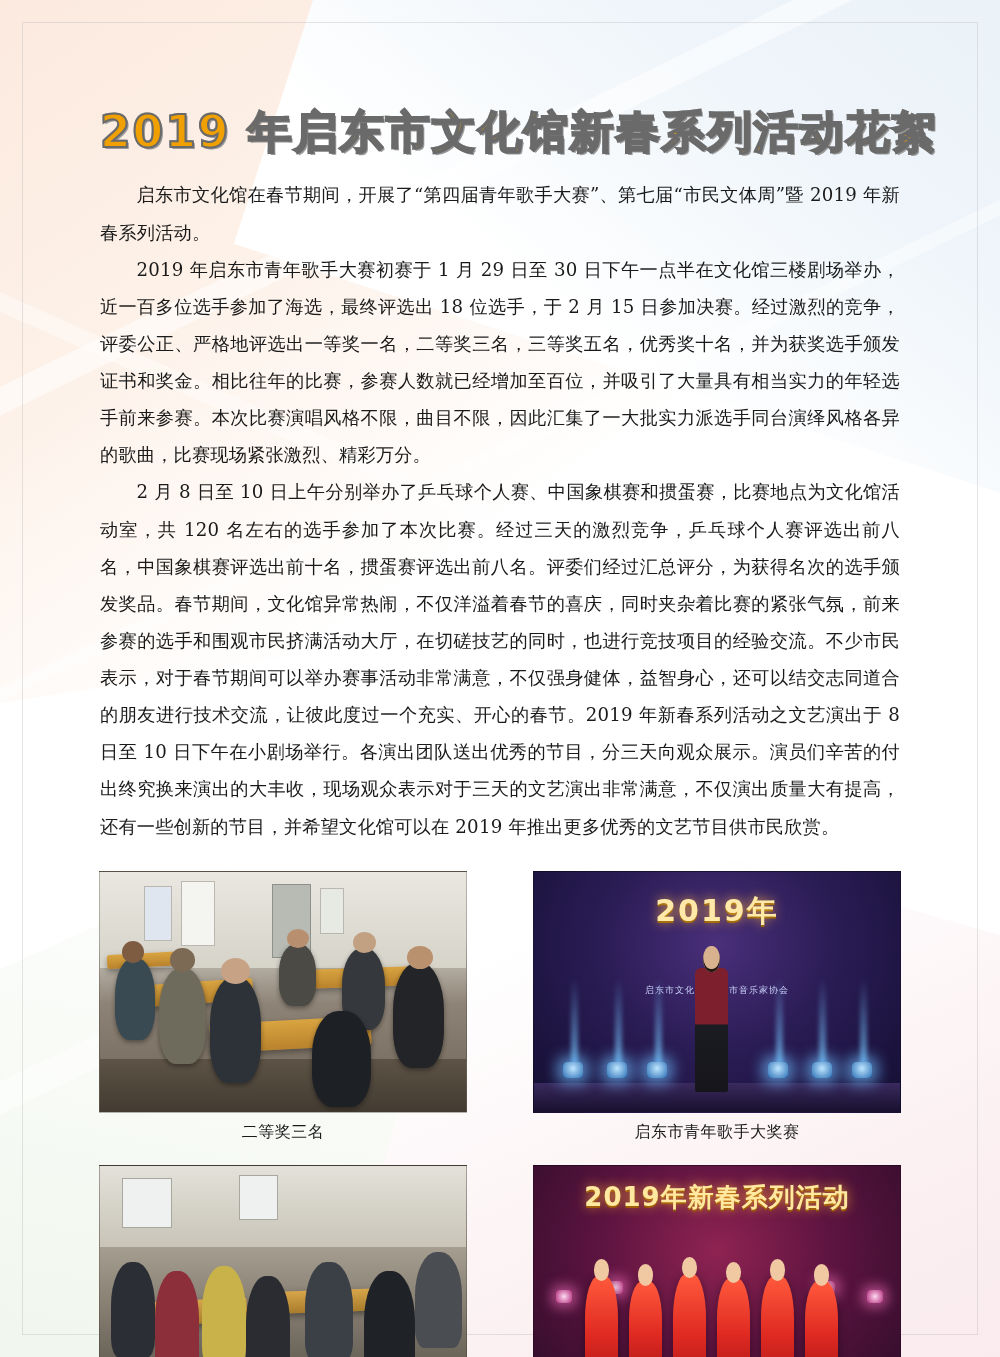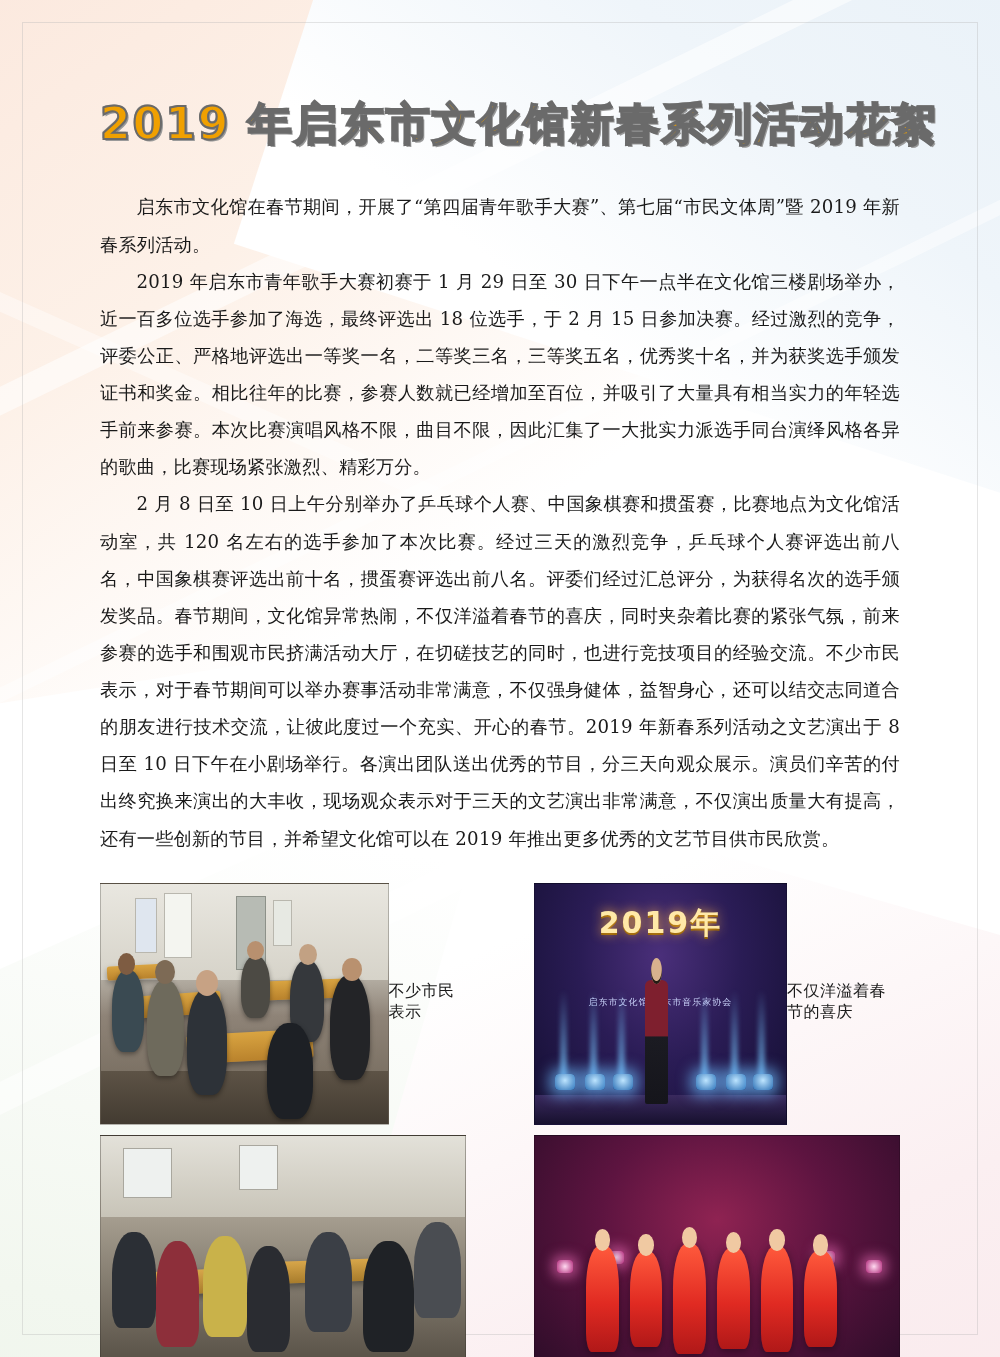--- a/index.html
+++ b/index.html
@@ -74,21 +74,21 @@
     position: absolute;
     left: 22px; top: 22px; right: 22px; bottom: 22px;
     border: 1px solid rgba(180,180,180,0.35);
     pointer-events: none;
   }
 
   
   .content {
     position: absolute;
     inset: 0;
-    padding: 4px 100px;
+    padding: 12px 100px;
     box-sizing: border-box;
   }
 
   .title {
     margin: 0;
     padding-top: 96px;
     text-align: center;
     font-size: 44px;
     line-height: 1.1;
     letter-spacing: 2px;
@@ -109,42 +109,42 @@
     text-align: center;
     font-size: 19px;
     font-weight: 700;
     color: #111;
     font-family: "DejaVu Sans", "Liberation Sans", sans-serif;
     letter-spacing: 1px;
   }
   .byline .mark { font-size: 16px; vertical-align: 1px; }
 
   .article {
-    margin-top: 40px;
+    margin-top: 20px;
   }
   .article p {
     margin: 0;
     font-size: 18.2px;
     line-height: 2.04;
     color: #1a1a1a;
     text-align: justify;
     text-indent: 2em;
     letter-spacing: 0.2px;
     font-family: "DejaVu Serif", "Liberation Serif", serif;
   }
 
   
   .figures {
     margin-top: 26px;
     display: grid;
     grid-template-columns: 1fr 1fr;
     column-gap: 68px;
     row-gap: 10px;
   }
-  .fig { display: flex; flex-direction: row; align-items: center; }
+  .fig { display: flex; flex-direction: column; align-items: center; }
   .photo {
     width: 100%;
     height: 240px;
     border: 1px solid rgba(0,0,0,0.18);
     position: relative;
     overflow: hidden;
     background: #222;
   }
   .fig-caption {
     margin-top: 9px;
@@ -334,21 +334,21 @@
           <div class="person" style="left:30%;top:44%;width:14%;height:44%;background:#2d3238;"></div>
           <div class="head" style="left:33%;top:36%;width:8%;height:11%;background:#c7a284;"></div>
           <div class="person" style="left:49%;top:30%;width:10%;height:26%;background:#4c4a44;"></div>
           <div class="head" style="left:51%;top:24%;width:6%;height:8%;background:#b8906f;"></div>
           <div class="person" style="left:66%;top:32%;width:12%;height:34%;background:#35383c;"></div>
           <div class="head" style="left:69%;top:25%;width:6.5%;height:9%;background:#c2a183;"></div>
           <div class="person" style="left:80%;top:38%;width:14%;height:44%;background:#232427;"></div>
           <div class="head" style="left:84%;top:31%;width:7%;height:9.5%;background:#b9916f;"></div>
           <div class="person" style="left:58%;top:58%;width:16%;height:40%;background:#1d2025;"></div>
         </div>
-        <figcaption class="fig-caption">不少市民表示</figcaption>
+        <figcaption class="fig-caption">二等奖三名</figcaption>
       </figure>
 
       <figure class="fig" style="margin:0;">
         <div class="photo ph-stage">
           <div class="bigtext">2019年</div>
           <div class="orgline">启东市文化馆        启东市音乐家协会</div>
           <div class="floor"></div>
           <div class="beam" style="left:10%;"></div>
           <div class="beam" style="left:22%;"></div>
           <div class="beam" style="left:33%;"></div>
@@ -357,21 +357,21 @@
           <div class="beam" style="left:89%;"></div>
           <div class="light" style="left:8%;"></div>
           <div class="light" style="left:20%;"></div>
           <div class="light" style="left:31%;"></div>
           <div class="light" style="left:64%;"></div>
           <div class="light" style="left:76%;"></div>
           <div class="light" style="left:87%;"></div>
           <div class="singer-body"></div>
           <div class="singer-head"></div>
         </div>
-        <figcaption class="fig-caption">不仅洋溢着春节的喜庆</figcaption>
+        <figcaption class="fig-caption">启东市青年歌手大奖赛</figcaption>
       </figure>
 
       <figure class="fig" style="margin:0;">
         <div class="photo ph-hall">
           <div class="wall"></div>
           <div class="win w1"></div>
           <div class="win w2"></div>
 
           <div class="table t1"></div>
           <div class="table t2"></div>
@@ -381,20 +381,21 @@
           <div class="person" style="position:absolute;left:40%;top:46%;width:12%;height:44%;background:#2a2c31;border-radius:45% 45% 20% 20%;"></div>
           <div class="person" style="position:absolute;left:56%;top:40%;width:13%;height:42%;background:#3b3f46;border-radius:45% 45% 20% 20%;"></div>
           <div class="person" style="position:absolute;left:72%;top:44%;width:14%;height:46%;background:#1f2226;border-radius:45% 45% 20% 20%;"></div>
           <div class="person" style="position:absolute;left:86%;top:36%;width:13%;height:40%;background:#4a4d52;border-radius:45% 45% 20% 20%;"></div>
         </div>
 
       </figure>
 
       <figure class="fig" style="margin:0;">
         <div class="photo ph-dance">
+          <div class="banner">2019年新春系列活动</div>
 
           <div class="spot" style="left:6%;top:52%;"></div>
           <div class="spot" style="left:20%;top:48%;"></div>
           <div class="spot" style="left:78%;top:48%;"></div>
           <div class="spot" style="left:91%;top:52%;"></div>
           <div class="dancer" style="left:14%;"></div>
           <div class="dhead" style="left:16.4%;bottom:52%;"></div>
           <div class="dancer" style="left:26%;bottom:12%;height:40%;"></div>
           <div class="dhead" style="left:28.4%;bottom:50%;"></div>
           <div class="dancer" style="left:38%;bottom:9%;height:46%;"></div>

